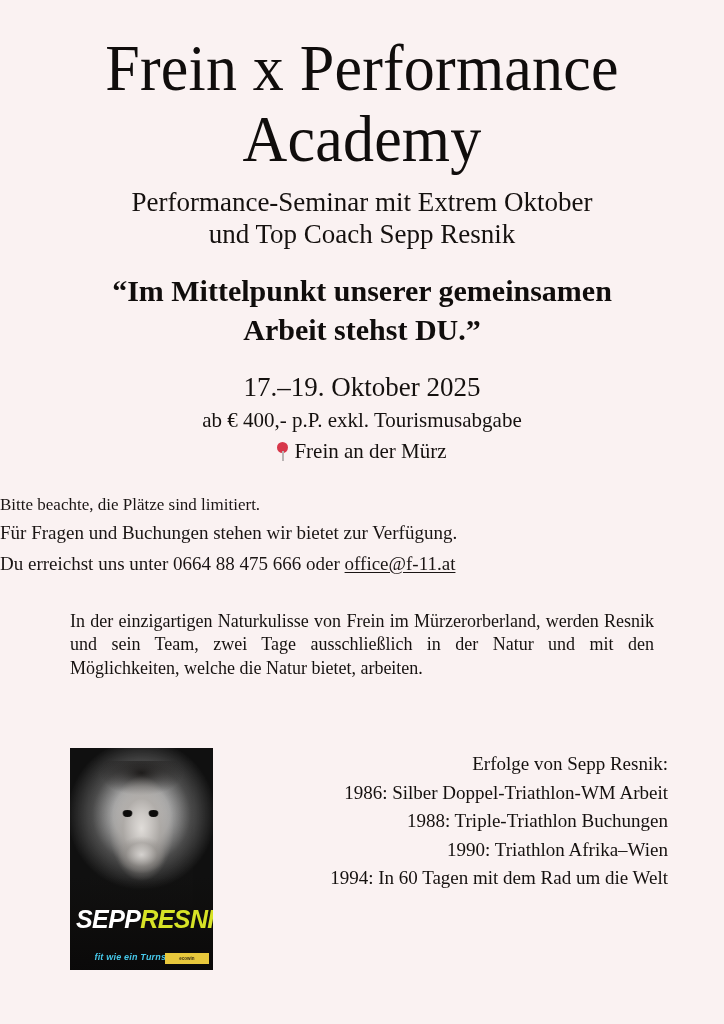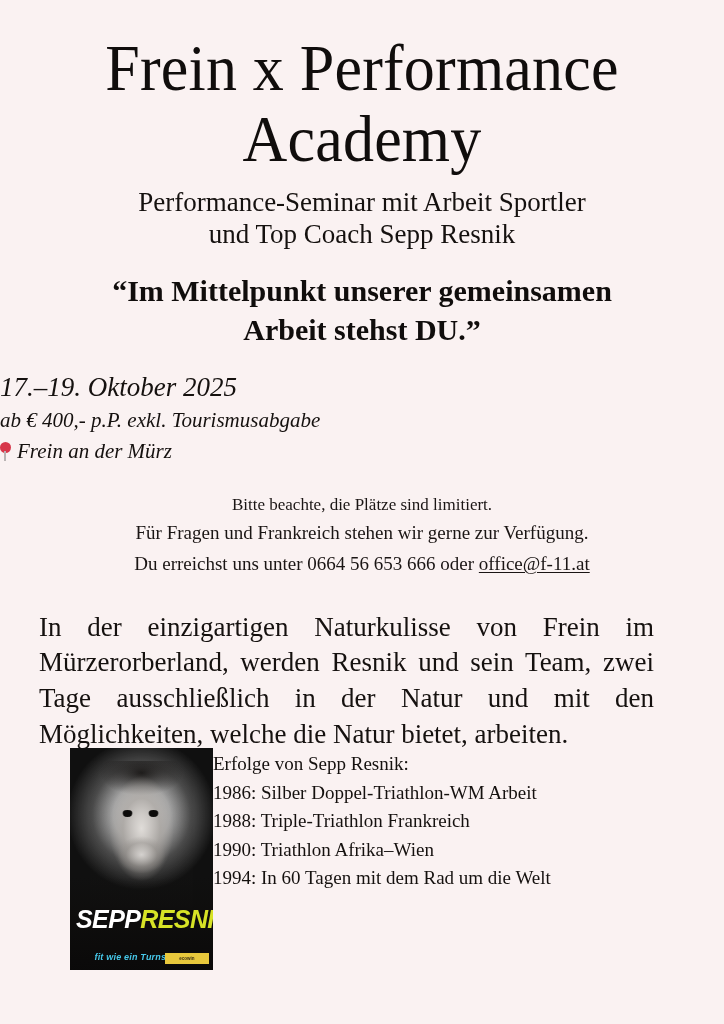--- a/index.html
+++ b/index.html
@@ -59,23 +59,22 @@
     margin-top: 20px;
     font-size: 30px;
     line-height: 1.3;
     font-weight: 600;
     color: #100d0c;
   }
   .quote div { white-space: nowrap; }
 
   
   .event {
-    text-align: left;
+    text-align: center;
     margin-top: 22px;
-    font-style: italic;
   }
   .event .date {
     font-size: 27px;
     line-height: 1.2;
   }
   .event .price {
     font-size: 21px;
     line-height: 1.45;
     margin-top: 1px;
   }
@@ -105,37 +104,37 @@
     position: absolute;
     top: 9px;
     left: 4.3px;
     width: 2.2px;
     height: 10px;
     background: #b9b4b4;
   }
 
   
   .booking {
-    text-align: center;
+    text-align: left;
     margin-top: 24px;
     font-size: 17px;
     line-height: 1.62;
     color: #1a1514;
   }
   .booking .lg { font-size: 19px; }
   .email-link {
     color: #1a1514;
     text-decoration: underline;
     text-underline-offset: 2px;
   }
 
   
   .body-text {
-    margin: 30px 70px 0 39px;
-    font-size: 27px;
+    margin: 30px 70px 0 70px;
+    font-size: 18px;
     line-height: 1.32;
     text-align: justify;
     color: #15110f;
   }
 
   
   .bottom {
     position: absolute;
     left: 0;
     top: 748px;
@@ -238,65 +237,65 @@
     font-size: 4.5px;
     font-weight: 700;
     color: #3a2f12;
     line-height: 11px;
     text-align: center;
     overflow: hidden;
   }
 
   .achievements {
     flex: 1 1 auto;
-    text-align: left;
-    padding-right: 90px;
+    text-align: right;
+    padding-right: 56px;
     padding-top: 2px;
   }
   .achievements .ach-line {
     font-size: 19px;
     line-height: 1.5;
     color: #15110f;
     white-space: nowrap;
   }
 </style>
 </head>
 <body>
 
 <div class="poster">
 
   <div class="title-block">
     <div class="title-line">Frein x Performance</div>
     <div class="title-line second">Academy</div>
   </div>
 
   <div class="subtitle">
-    <div>Performance-Seminar mit Arbeit Sportler</div>
+    <div>Performance-Seminar mit Extrem Oktober</div>
     <div>und Top Coach Sepp Resnik</div>
   </div>
 
   <div class="quote">
     <div>“Im Mittelpunkt unserer gemeinsamen</div>
     <div>Arbeit stehst DU.”</div>
   </div>
 
   <div class="event">
     <div class="date">17.–19. Oktober 2025</div>
     <div class="price">ab € 400,- p.P. exkl. Tourismusabgabe</div>
     <div class="place">
       <span class="pin-icon">
         <span class="head"></span><span class="needle"></span>
       </span><span>Frein an der Mürz</span>
     </div>
   </div>
 
   <div class="booking">
     <div>Bitte beachte, die Plätze sind limitiert.</div>
-    <div class="lg">Für Fragen und Frankreich stehen wir gerne zur Verfügung.</div>
-    <div class="lg"><span>Du erreichst uns unter 0664 56 653 666 oder </span><a class="email-link" href="#">office@f-11.at</a></div>
+    <div class="lg">Für Fragen und Buchungen stehen wir bietet zur Verfügung.</div>
+    <div class="lg"><span>Du erreichst uns unter 0664 88 475 666 oder </span><a class="email-link" href="#">office@f-11.at</a></div>
   </div>
 
   <div class="body-text">In der einzigartigen Naturkulisse von Frein im Mürzerorberland, werden Resnik und sein Team, zwei Tage ausschließlich in der Natur und mit den Möglichkeiten, welche die Natur bietet, arbeiten.</div>
 
   <div class="bottom">
 
     <div class="cover">
       <div class="photo"></div>
       <div class="face">
         <span class="eye-l"></span>
@@ -305,20 +304,20 @@
       </div>
       <div class="shadow-bottom"></div>
       <div class="cover-title"><span class="sepp">SEPP</span><span class="resnik">RESNIK</span></div>
       <div class="cover-sub">fit wie ein Turnschuh</div>
       <div class="publisher-badge">ecowin</div>
     </div>
 
     <div class="achievements">
       <div class="ach-line">Erfolge von Sepp Resnik:</div>
       <div class="ach-line">1986: Silber Doppel-Triathlon-WM Arbeit</div>
-      <div class="ach-line">1988: Triple-Triathlon Frankreich</div>
+      <div class="ach-line">1988: Triple-Triathlon Buchungen</div>
       <div class="ach-line">1990: Triathlon Afrika–Wien</div>
       <div class="ach-line">1994: In 60 Tagen mit dem Rad um die Welt</div>
     </div>
 
   </div>
 
 </div>
 
 </body></html>

